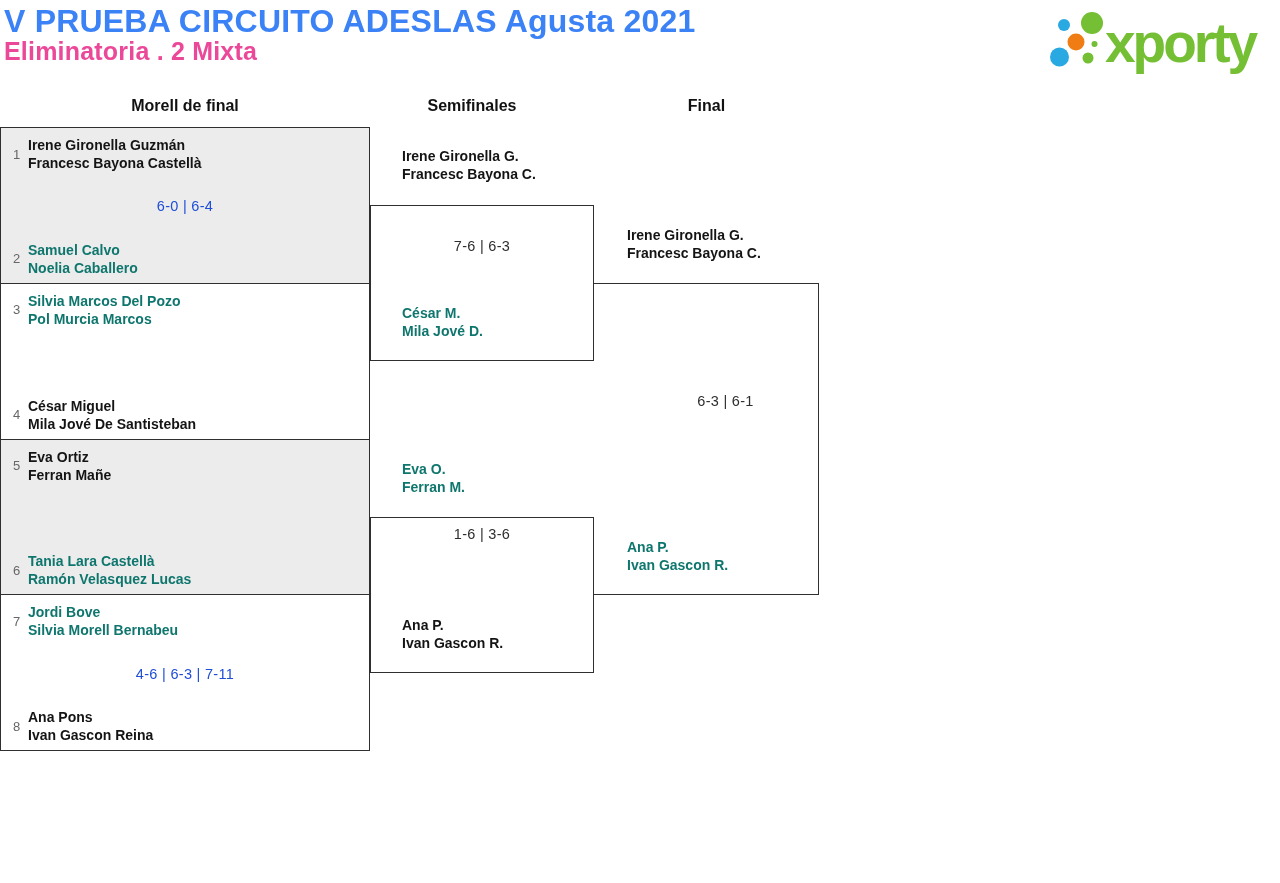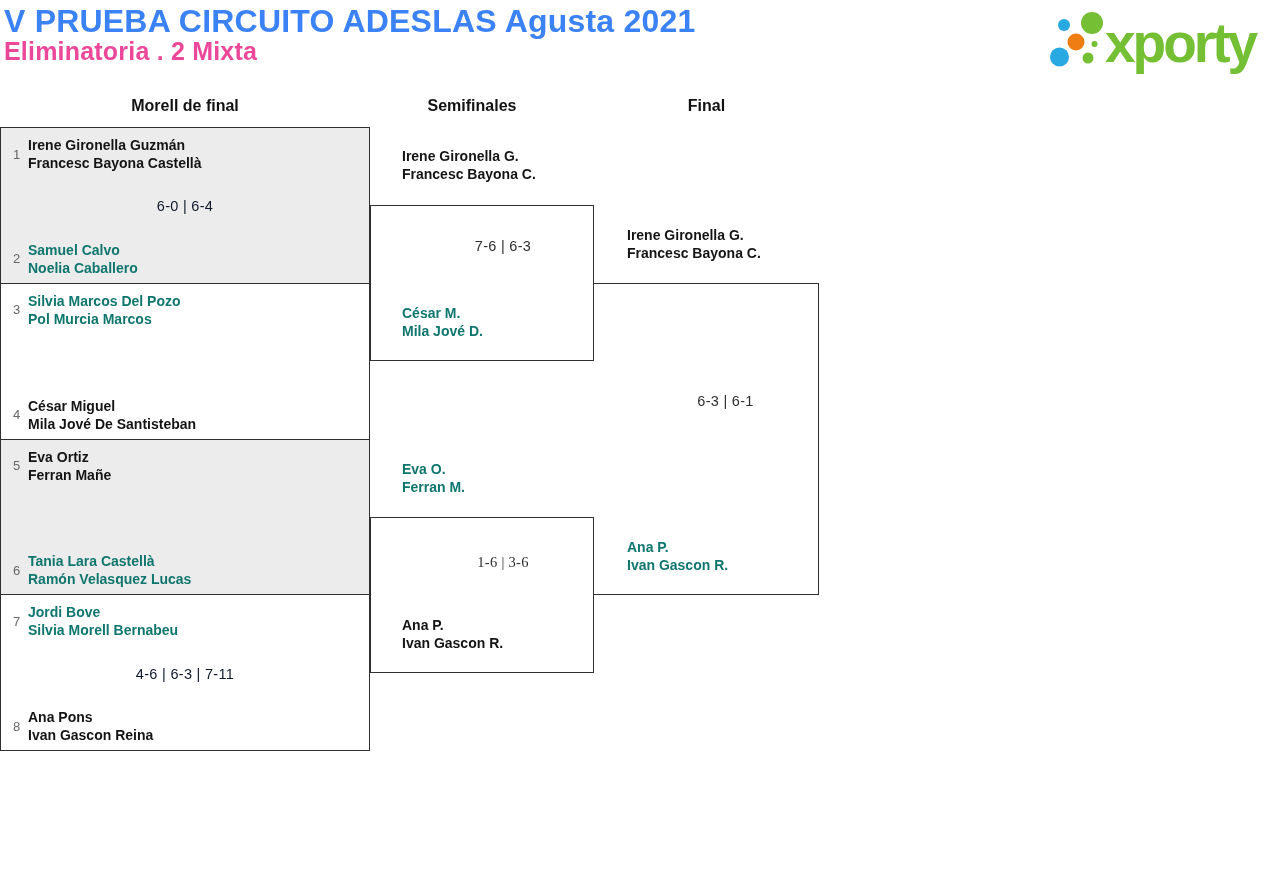--- a/index.html
+++ b/index.html
@@ -26,32 +26,32 @@
   .qf-match { flex:1 1 0; display:flex; flex-direction:column; justify-content:space-between; padding:8px 0 6px 0; }
   .qf-match:not(:last-child) { border-bottom:1px solid #2f2f2f; }
   .qf-match.shaded { background:#ececec; }
 
   .team-row { display:flex; align-items:center; padding-left:7px; }
   .seed { width:17px; min-width:17px; font-size:13px; color:#666; text-align:center; }
   .team-names { font-size:14px; line-height:18px; padding-left:3px; }
   .winner { font-weight:700; color:#141414; }
   .loser  { font-weight:700; color:#0f766e; }
 
-  .score { font-size:14.5px; color:#0f172a; text-align:center; letter-spacing:.3px; }
+  .score { font-size:14.5px; color:#1d4ed8; text-align:center; letter-spacing:.3px; }
 
   
   .sf-box { position:absolute; left:370px; width:224px; height:156px; border:1px solid #2f2f2f; }
   .sf-box.sf1 { top:205px; }
   .sf-box.sf2 { top:517px; }
   .final-box { position:absolute; left:594px; top:283px; width:225px; height:312px;
                border:1px solid #2f2f2f; border-left:none; }
 
   .abs-names { position:absolute; font-size:14px; line-height:18px;margin-left:24px; }
   .abs-score { position:absolute; font-size:14.5px; color:#2e2e2e; text-align:center; letter-spacing:.3px; }
-  .sf-score-col { left:370px; width:224px;margin-left:21px; }
+  .sf-score-col { left:370px; width:224px; }
   .final-score-col { left:613px; width:225px; }
 </style>
 </head>
 <body>
 
 <div class="page">
 
   <div class="title-line1">V PRUEBA CIRCUITO ADESLAS Agusta 2021</div>
   <div class="title-line2">Eliminatoria . 2 Mixta</div>
 
@@ -156,21 +156,21 @@
   <div class="abs-score sf-score-col" style="top:238px;">7-6 | 6-3</div>
   <div class="abs-names loser" style="left:378px; top:304px;">
     <div>César M.</div>
       <div>Mila Jové D.</div>
   </div>
 
   <div class="abs-names loser" style="left:378px; top:460px;">
     <div>Eva O.</div>
       <div>Ferran M.</div>
   </div>
-  <div class="abs-score sf-score-col" style="top:554px;font-family:Liberation Serif, serif;">1-6 | 3-6</div>
+  <div class="abs-score sf-score-col" style="top:526px;">1-6 | 3-6</div>
   <div class="abs-names winner" style="left:378px; top:616px;">
     <div>Ana P.</div>
       <div>Ivan Gascon R.</div>
   </div>
 
   <div class="abs-names winner" style="left:603px; top:226px;">
     <div>Irene Gironella G.</div>
       <div>Francesc Bayona C.</div>
   </div>
   <div class="abs-score final-score-col" style="top:393px;">6-3 | 6-1</div>

